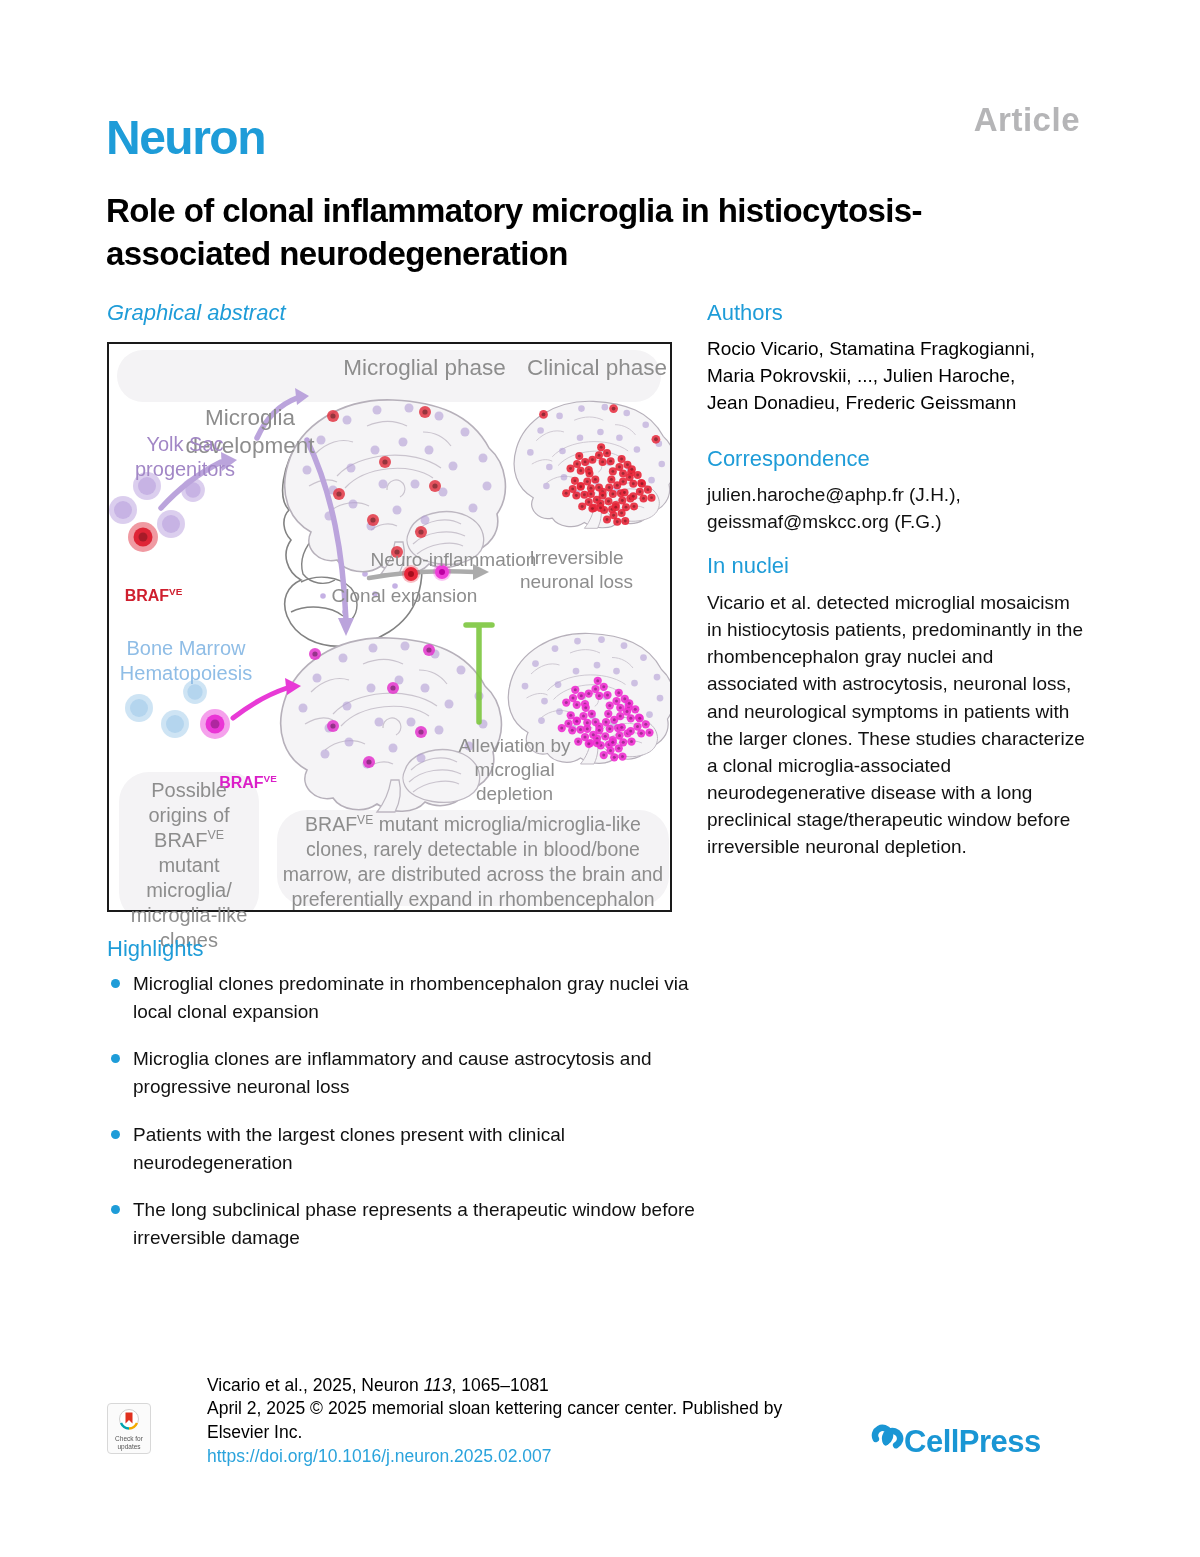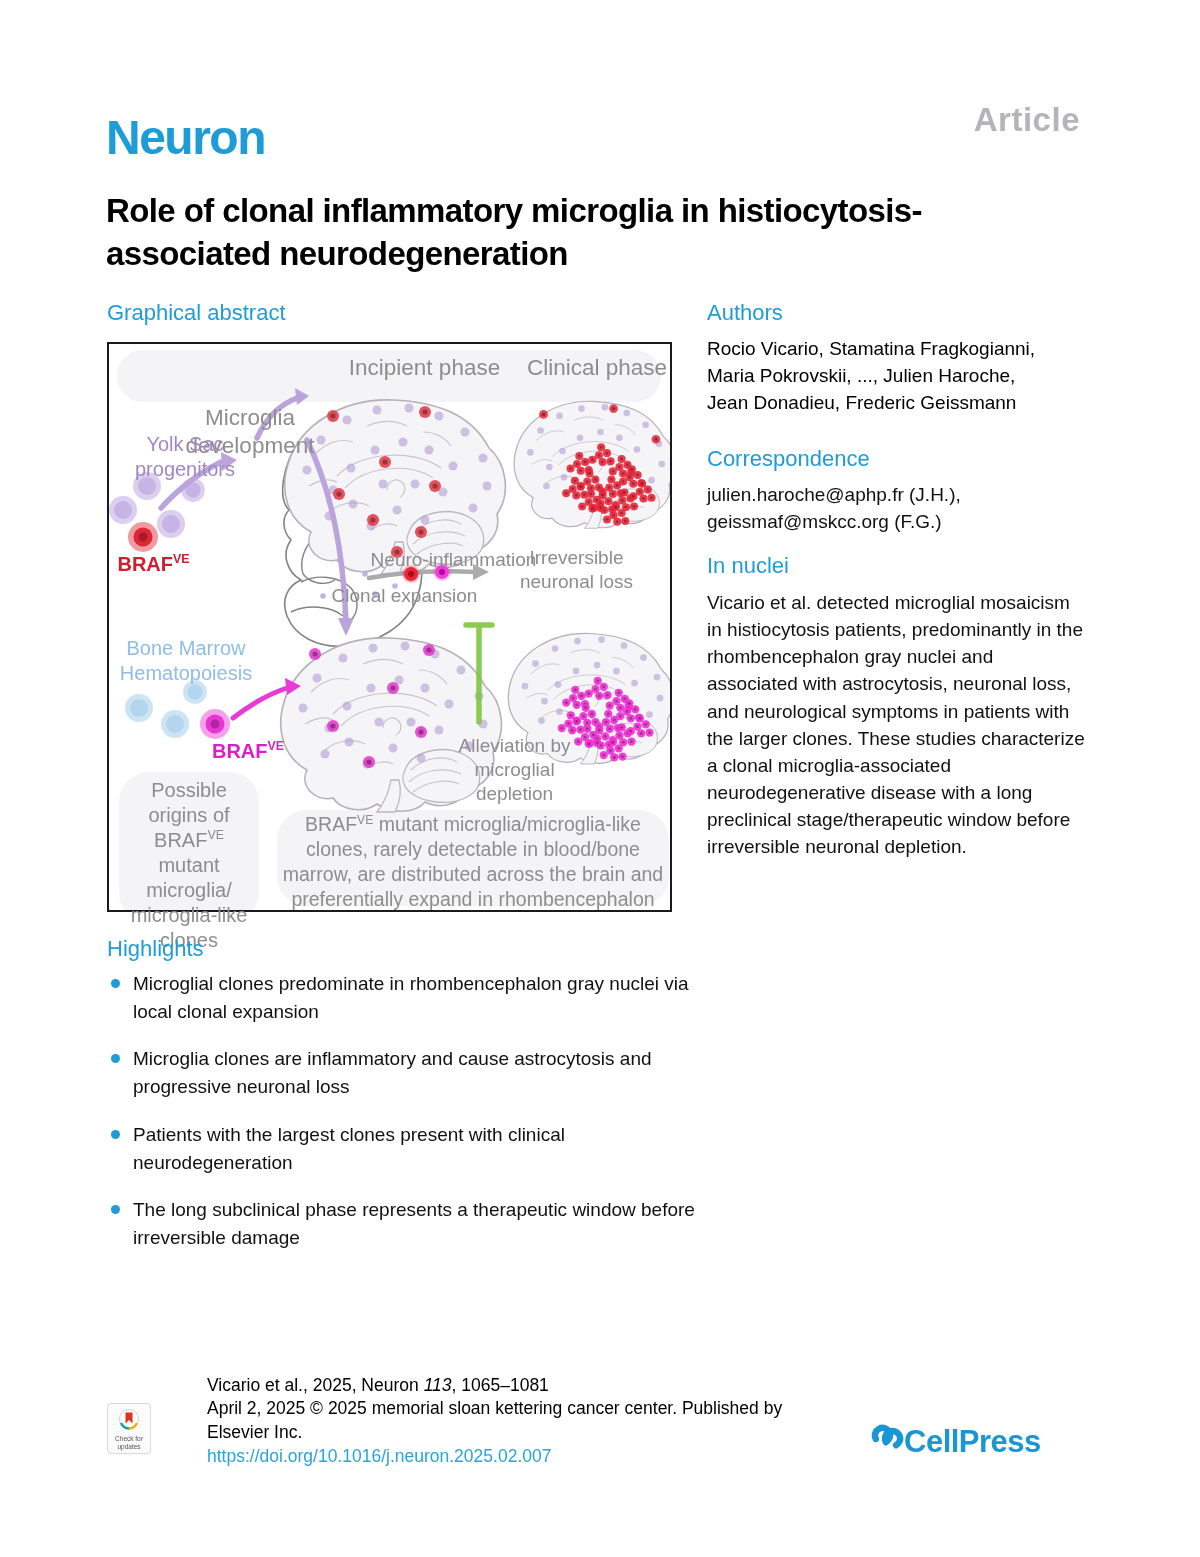--- a/index.html
+++ b/index.html
@@ -5,31 +5,31 @@
   * { margin:0; padding:0; box-sizing:border-box; }
   html,body { background:#ffffff; }
   body { font-family:"Liberation Sans","DejaVu Sans",sans-serif; color:#111; }
   .page { position:relative; width:1200px; height:1557px; background:#fff; overflow:hidden; }
 
   .article-badge { position:absolute; top:101px; right:120px; font-size:33px; font-weight:700; color:#b5b5b7; letter-spacing:0.5px; }
   .journal-logo { position:absolute; top:110px; left:106px; font-size:48px; font-weight:700; color:#1e9cd8; letter-spacing:-1.5px; }
   .title { position:absolute; top:190px; left:106px; width:820px; font-size:33px; font-weight:700; letter-spacing:-0.6px; line-height:1.3; color:#000; }
 
   .sec-heading { font-size:22px; color:#1e9cd8; font-weight:400; }
-  .ga-heading { position:absolute; top:300px; left:107px; }
+  .ga-heading { position:absolute; top:300px; left:107px;font-style:italic; }
 
   
   .figure { position:absolute; left:107px; top:342px; width:565px; height:570px; border:2px solid #1a1a1a; background:#fff; }
   .figure svg.art { position:absolute; left:0; top:0; width:561px; height:566px; }
   .fig-label { position:absolute; text-align:center; color:#8d8d8d; line-height:1.25; }
   .fl-col { font-size:22.5px; }
   .fl-sm { font-size:19px; }
   .purple-txt { color:#a287c6; font-size:20px;margin-top:30px; }
   .blue-txt { color:#8fbde6; font-size:20px; }
-  .braf { font-size:20px; font-weight:700; }
+  .braf { font-size:16px; font-weight:700;margin-top:34px; }
   .braf-red { color:#cf1f2e; }
   .braf-mag { color:#db1ec8; }
   sup { font-size:0.62em; vertical-align:super; line-height:0; }
   .origins { font-size:20px; }
   .fig-caption { font-size:19.5px; line-height:1.28; }
 
   
   .bo { fill:#f5f4f6; stroke:#b6b0ba; stroke-width:1.6; }
   .bo2 { fill:#f5f4f6; stroke:#bdb7c1; stroke-width:1.3; }
   .gy { fill:none; stroke:#cac4ce; stroke-width:1.2; }
@@ -292,21 +292,21 @@
         <circle cx="333" cy="228" r="9" fill="#ee3fd8" opacity="0.3"></circle>
         <circle cx="333" cy="228" r="7" fill="#ee3fd8"></circle>
           <circle cx="333" cy="228" r="3" fill="#bb00a0"></circle>
       </g>
       <g>
         <path d="M357,281 L383,281 M370,283 L370,378" fill="none" stroke="#7cc63e" stroke-width="5.5" stroke-linecap="round" opacity="0.9"></path>
       </g>
     </svg>
 
     <div class="fig-label fl-col" style="left:56px;top:14px;width:170px;margin-top:46px;">Microglia development</div>
-    <div class="fig-label fl-col" style="left:228px;top:10px;width:175px;">Incipient phase</div>
+    <div class="fig-label fl-col" style="left:228px;top:10px;width:175px;">Microglial phase</div>
     <div class="fig-label fl-col" style="left:408px;top:10px;width:160px;">Clinical phase</div>
 
     <div class="fig-label purple-txt" style="left:6px;top:58px;width:140px;">Yolk Sac progenitors</div>
     <div class="fig-label braf braf-red" style="left:2px;top:208px;width:85px;"><span>BRAF</span><sup>VE</sup></div>
 
     <div class="fig-label fl-sm" style="left:252px;top:204px;width:185px;">Neuro-inflammation</div>
     <div class="fig-label fl-sm" style="left:213px;top:240px;width:165px;">Clonal expansion</div>
     <div class="fig-label fl-sm" style="left:410px;top:202px;width:115px;">Irreversible neuronal loss</div>
 
     <div class="fig-label blue-txt" style="left:2px;top:292px;width:150px;">Bone Marrow Hematopoiesis</div>

